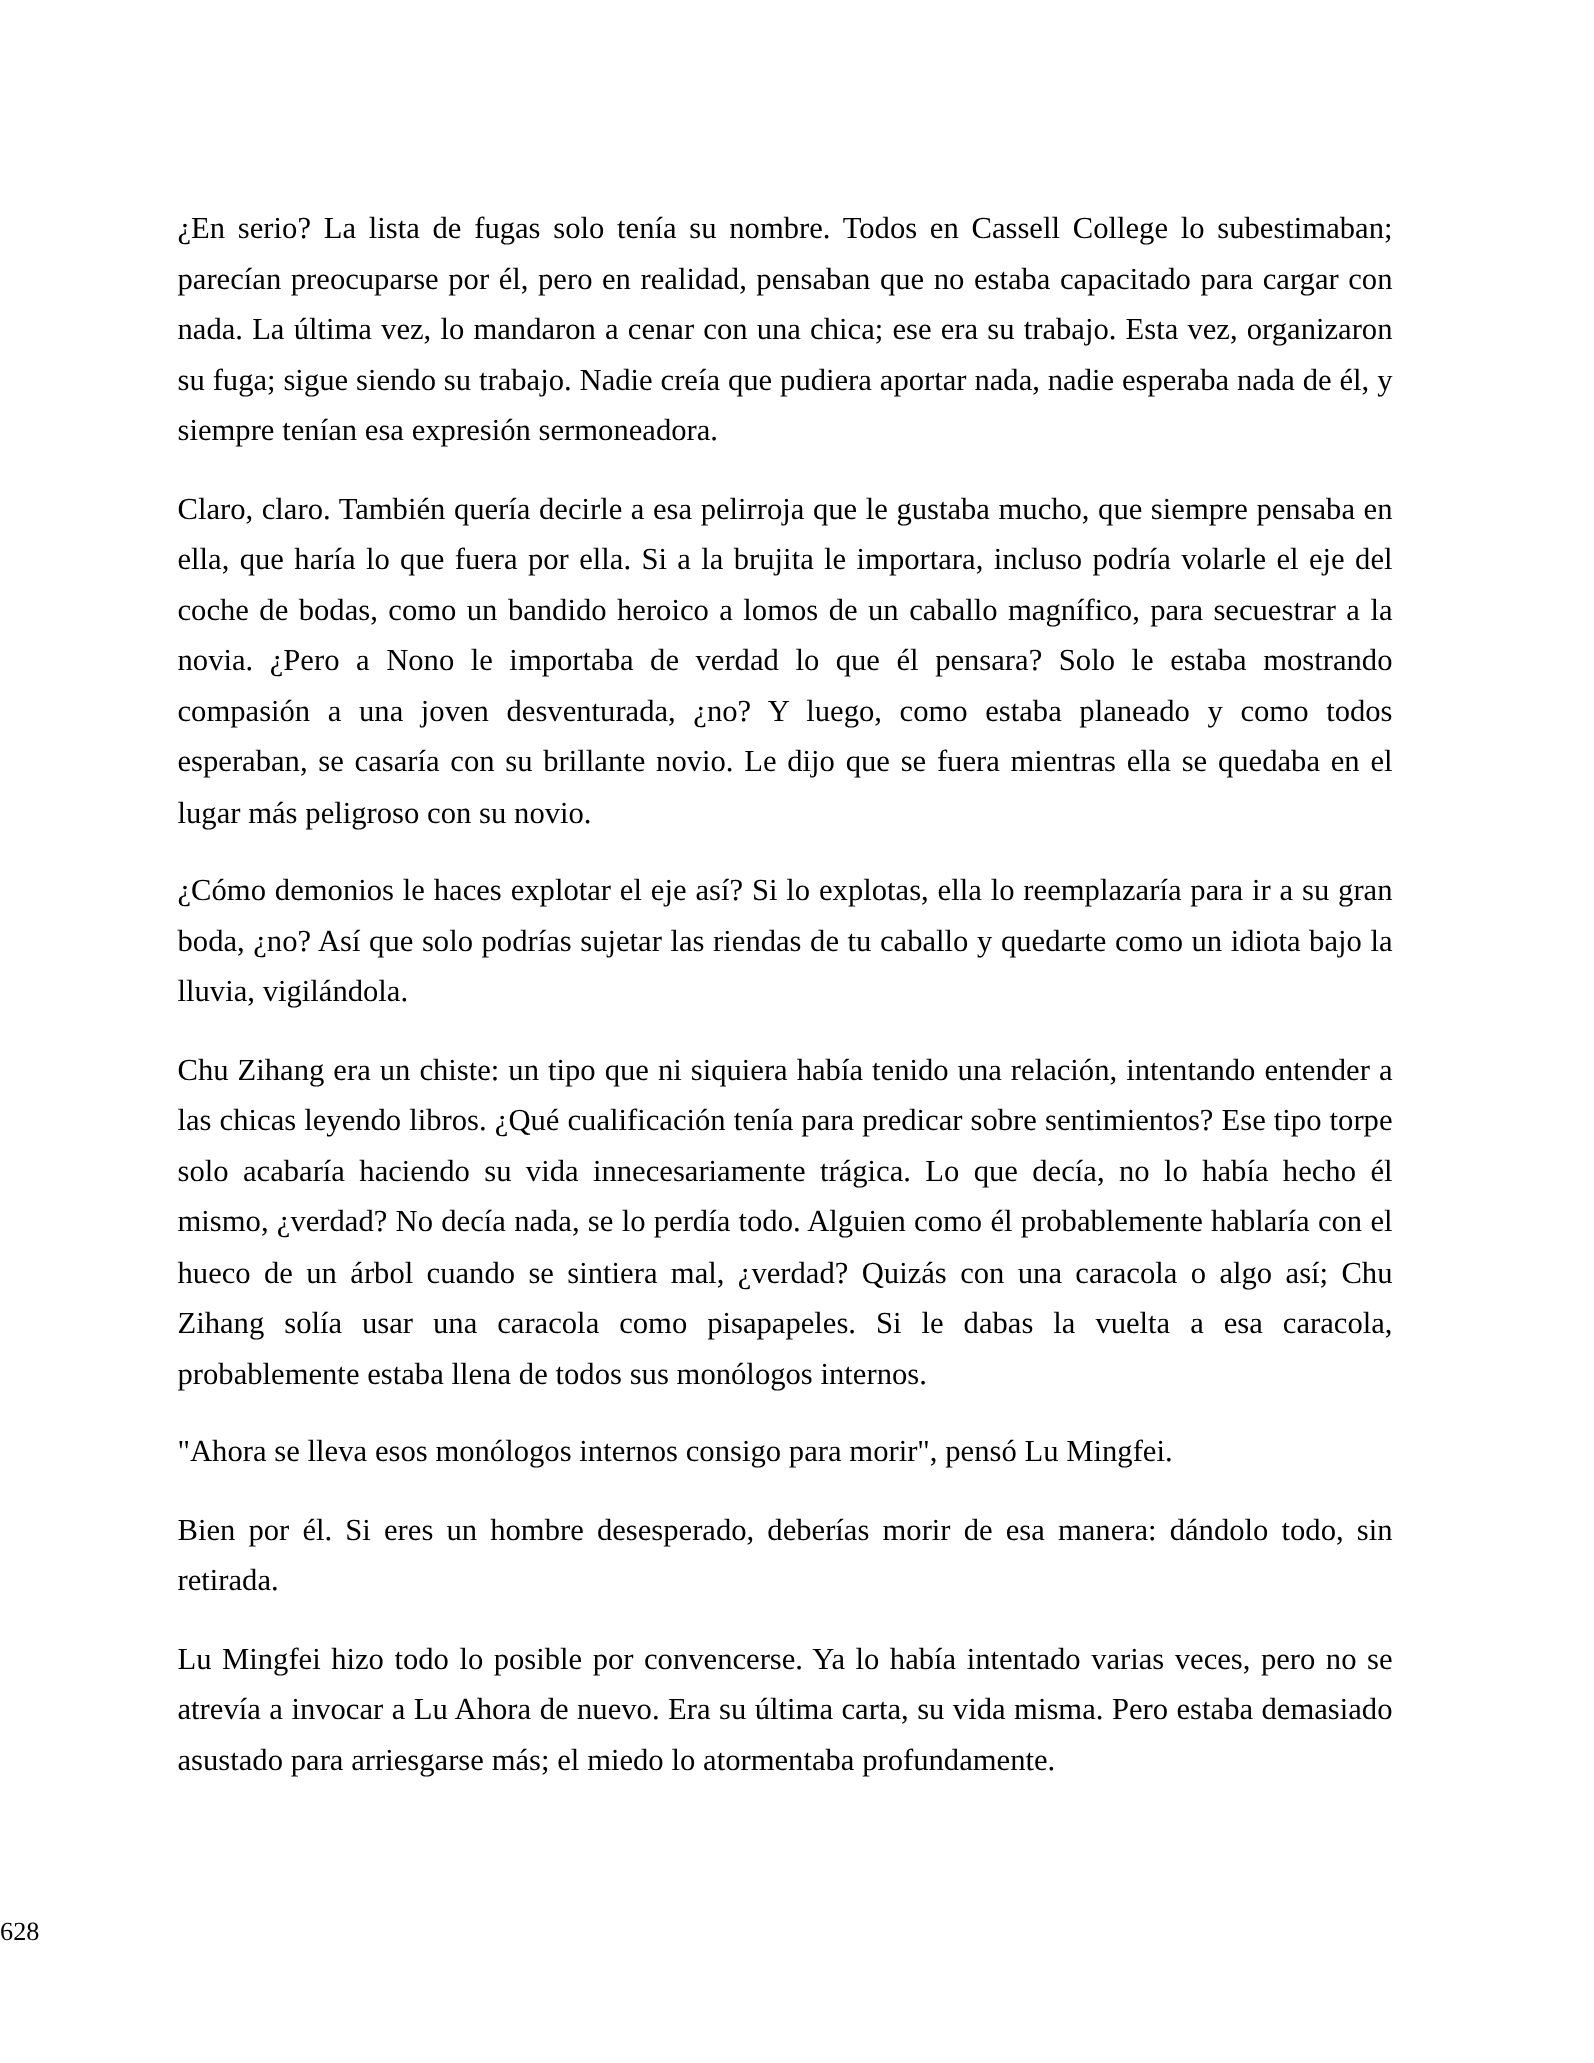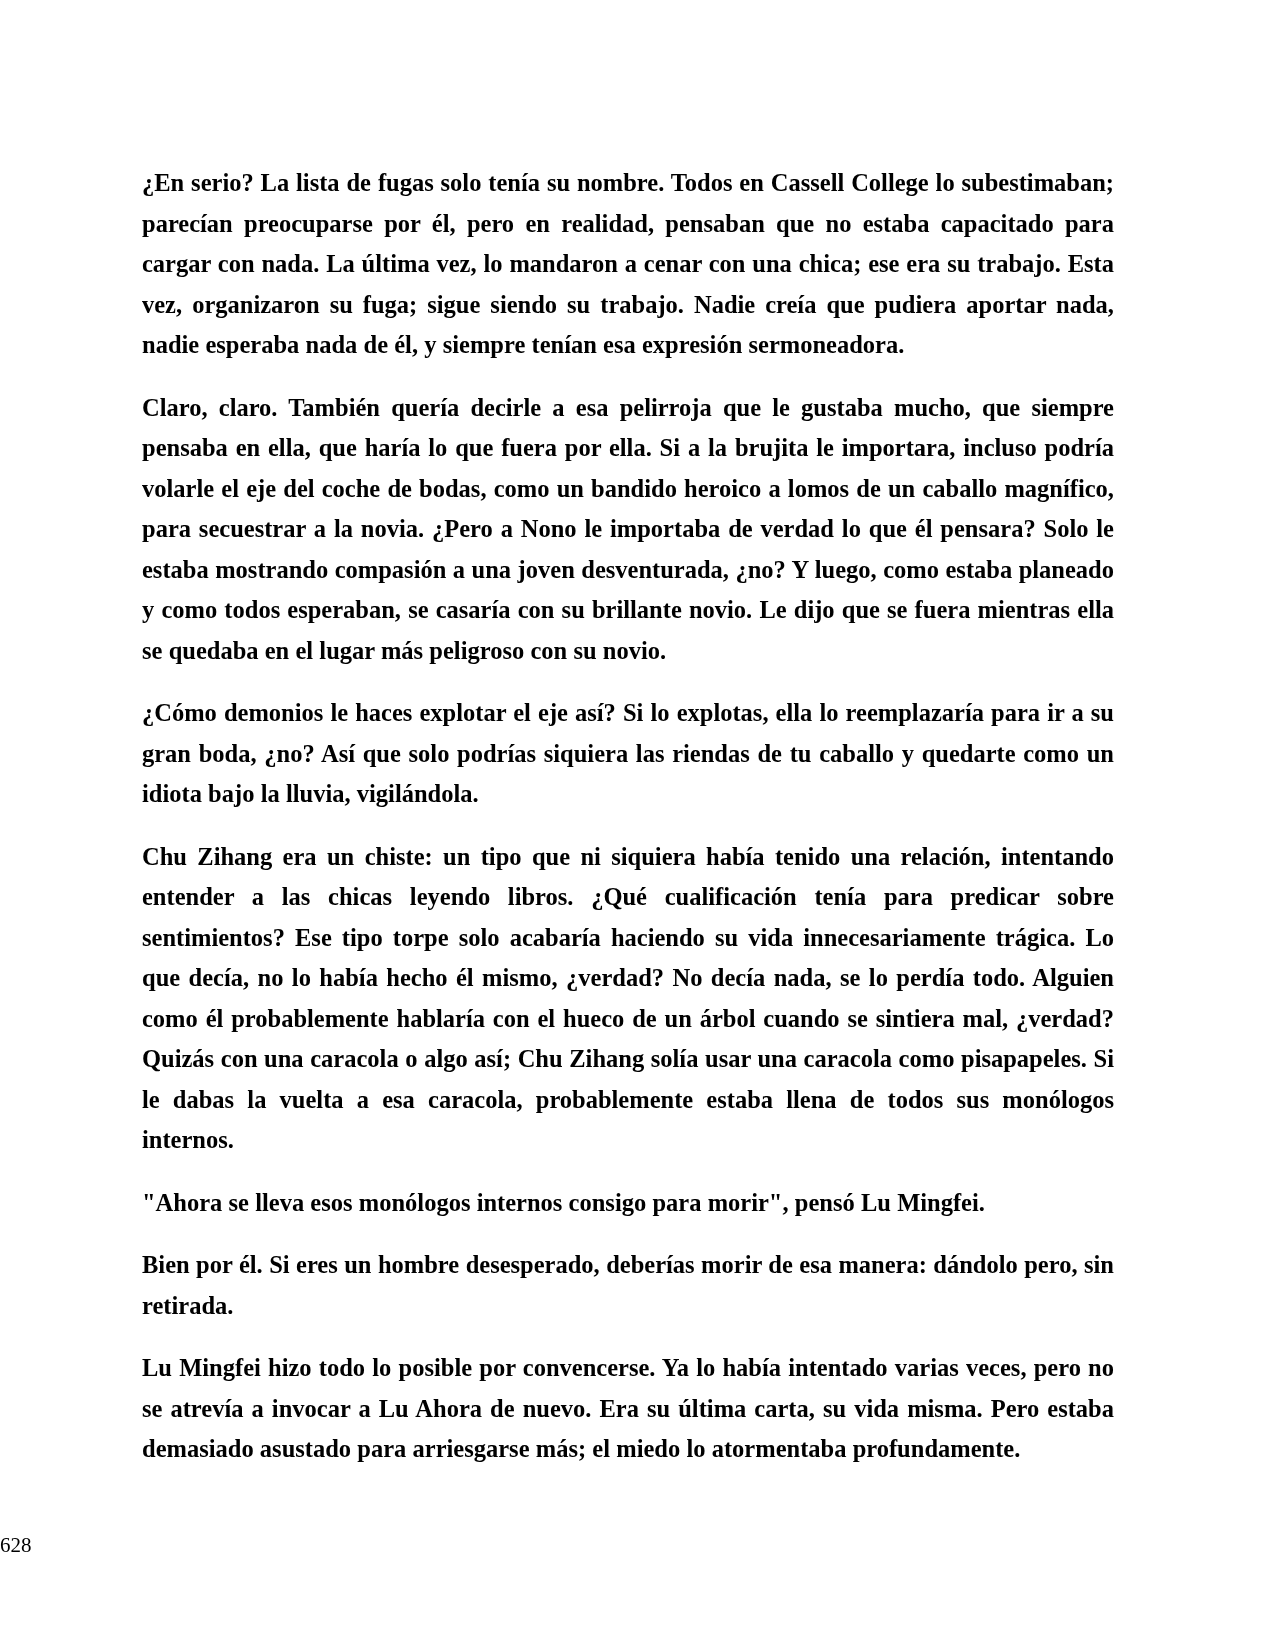--- a/index.html
+++ b/index.html
@@ -28,21 +28,20 @@
     width: 988px;
   }
   .para {
     font-size: 24.5px;
     line-height: 40.5px;
     text-align: justify;
     text-justify: inter-word;
     margin: 0 16px 22px 0;
     hyphens: none;
     word-spacing: 0.1px;
-    font-weight: bold;
   }
   .para:last-child {
     margin-bottom: 0;
   }
   .page-number {
     position: absolute;
     left: 0;
     right: 0;
     top: 1532px;
     text-align: left;
@@ -53,22 +52,22 @@
   }
 </style>
 </head>
 <body>
 
 <div class="page">
 
   <div class="text-column">
     <p class="para">¿En serio? La lista de fugas solo tenía su nombre. Todos en Cassell College lo subestimaban; parecían preocuparse por él, pero en realidad, pensaban que no estaba capacitado para cargar con nada. La última vez, lo mandaron a cenar con una chica; ese era su trabajo. Esta vez, organizaron su fuga; sigue siendo su trabajo. Nadie creía que pudiera aportar nada, nadie esperaba nada de él, y siempre tenían esa expresión sermoneadora.</p>
     <p class="para">Claro, claro. También quería decirle a esa pelirroja que le gustaba mucho, que siempre pensaba en ella, que haría lo que fuera por ella. Si a la brujita le importara, incluso podría volarle el eje del coche de bodas, como un bandido heroico a lomos de un caballo magnífico, para secuestrar a la novia. ¿Pero a Nono le importaba de verdad lo que él pensara? Solo le estaba mostrando compasión a una joven desventurada, ¿no? Y luego, como estaba planeado y como todos esperaban, se casaría con su brillante novio. Le dijo que se fuera mientras ella se quedaba en el lugar más peligroso con su novio.</p>
-    <p class="para">¿Cómo demonios le haces explotar el eje así? Si lo explotas, ella lo reemplazaría para ir a su gran boda, ¿no? Así que solo podrías siquiera las riendas de tu caballo y quedarte como un idiota bajo la lluvia, vigilándola.</p>
+    <p class="para">¿Cómo demonios le haces explotar el eje así? Si lo explotas, ella lo reemplazaría para ir a su gran boda, ¿no? Así que solo podrías sujetar las riendas de tu caballo y quedarte como un idiota bajo la lluvia, vigilándola.</p>
     <p class="para">Chu Zihang era un chiste: un tipo que ni siquiera había tenido una relación, intentando entender a las chicas leyendo libros. ¿Qué cualificación tenía para predicar sobre sentimientos? Ese tipo torpe solo acabaría haciendo su vida innecesariamente trágica. Lo que decía, no lo había hecho él mismo, ¿verdad? No decía nada, se lo perdía todo. Alguien como él probablemente hablaría con el hueco de un árbol cuando se sintiera mal, ¿verdad? Quizás con una caracola o algo así; Chu Zihang solía usar una caracola como pisapapeles. Si le dabas la vuelta a esa caracola, probablemente estaba llena de todos sus monólogos internos.</p>
     <p class="para">"Ahora se lleva esos monólogos internos consigo para morir", pensó Lu Mingfei.</p>
-    <p class="para">Bien por él. Si eres un hombre desesperado, deberías morir de esa manera: dándolo pero, sin retirada.</p>
+    <p class="para">Bien por él. Si eres un hombre desesperado, deberías morir de esa manera: dándolo todo, sin retirada.</p>
     <p class="para">Lu Mingfei hizo todo lo posible por convencerse. Ya lo había intentado varias veces, pero no se atrevía a invocar a Lu Ahora de nuevo. Era su última carta, su vida misma. Pero estaba demasiado asustado para arriesgarse más; el miedo lo atormentaba profundamente.</p>
   </div>
 
   <div class="page-number">628</div>
 
 </div>
 
 </body></html>

